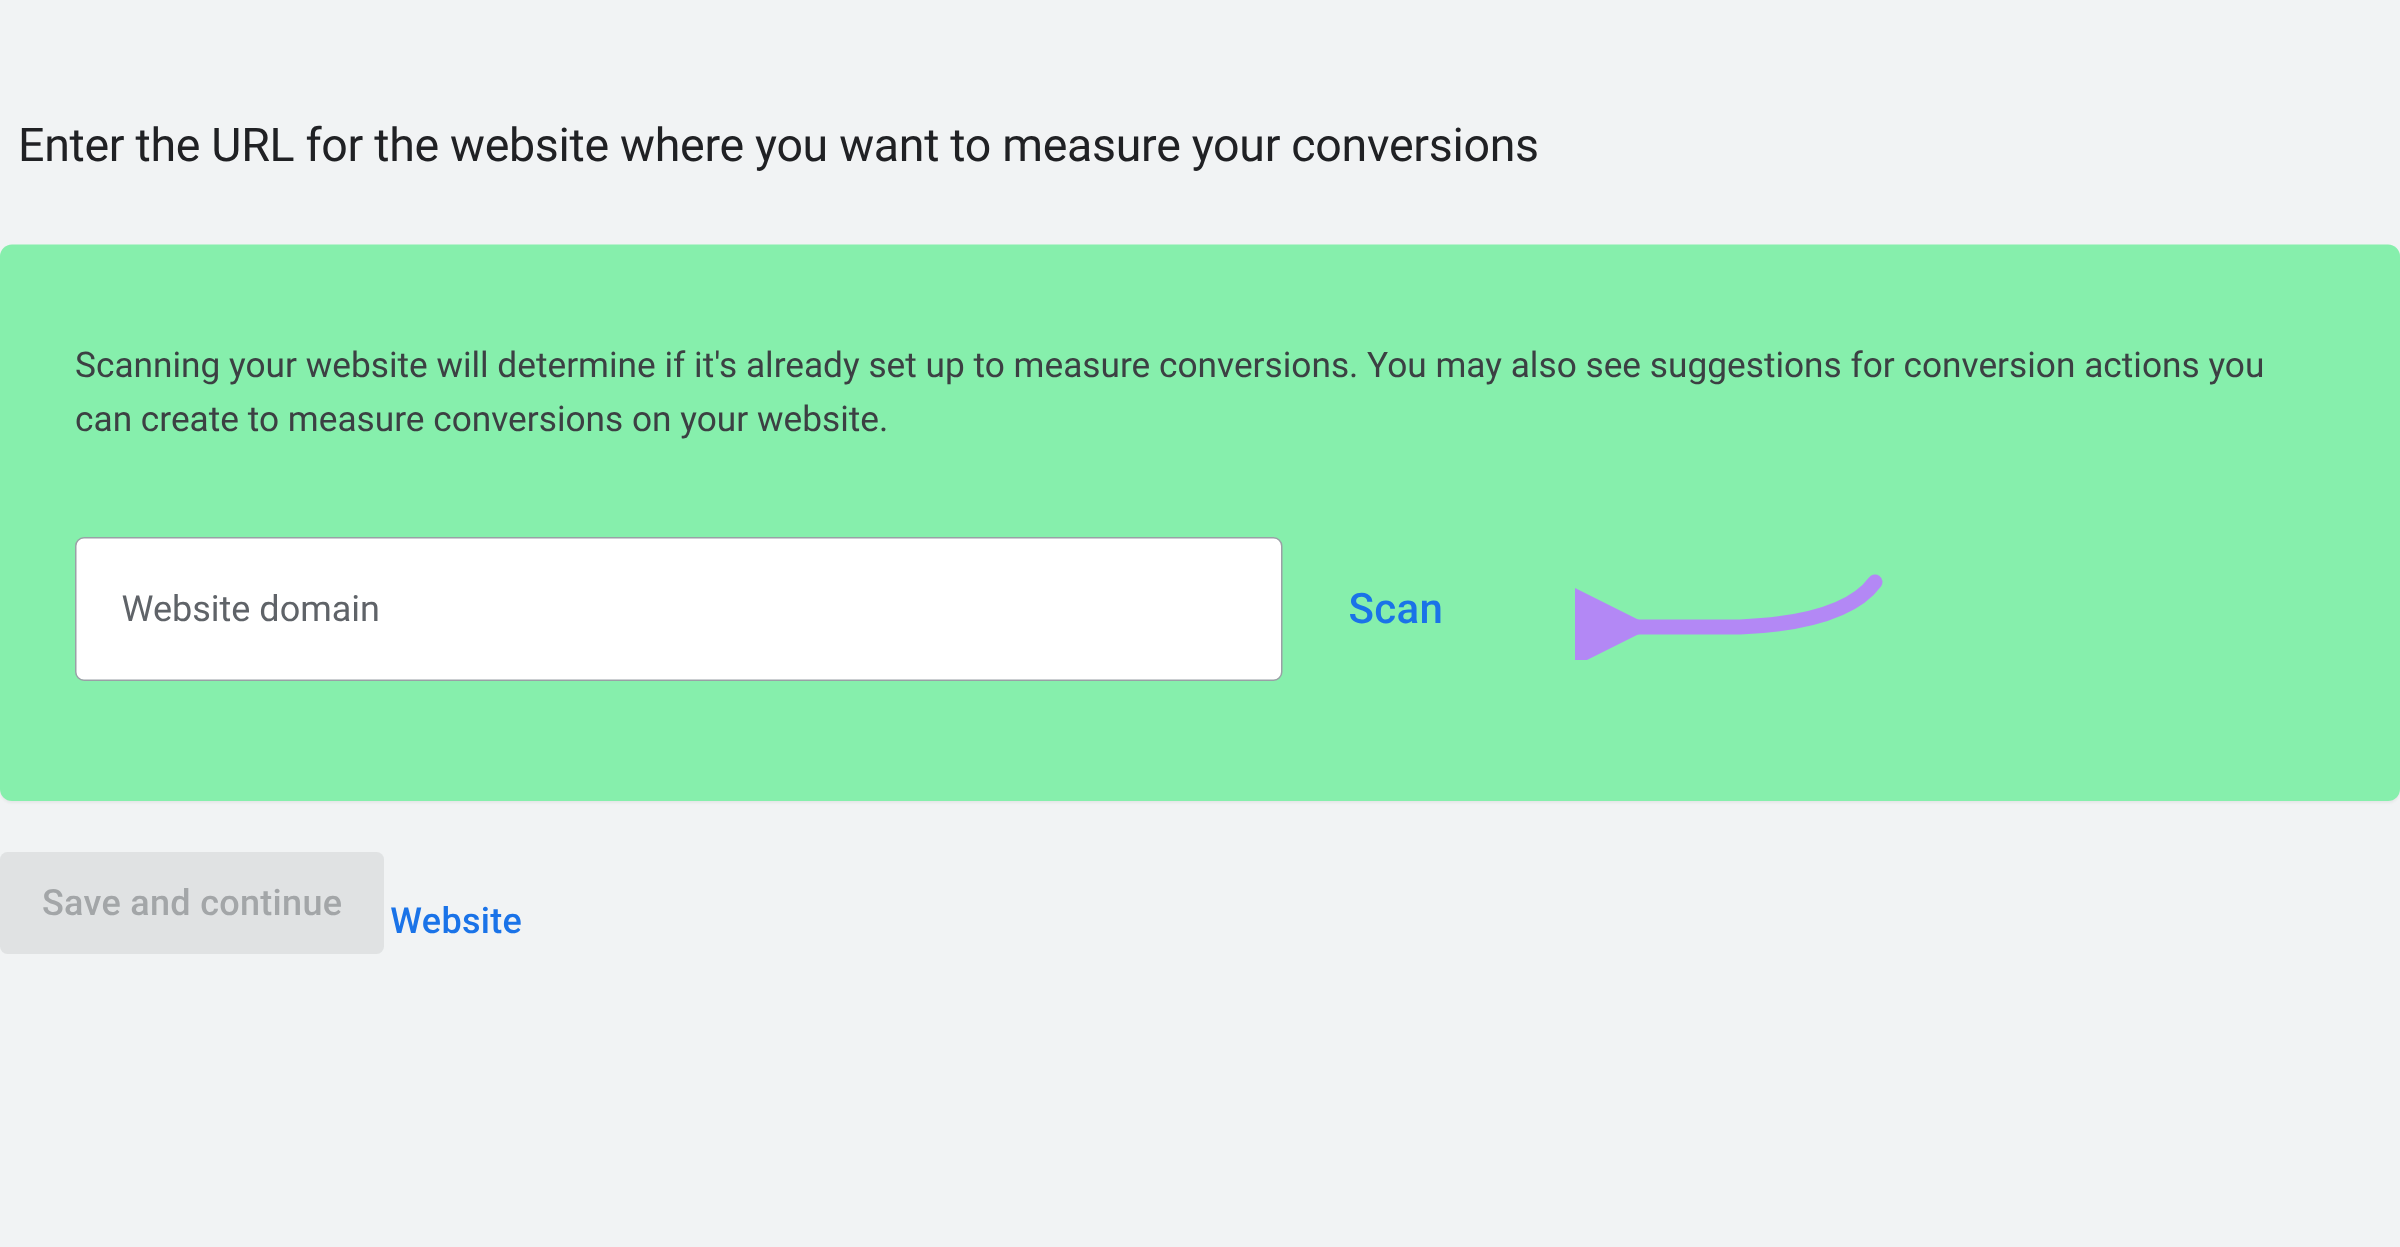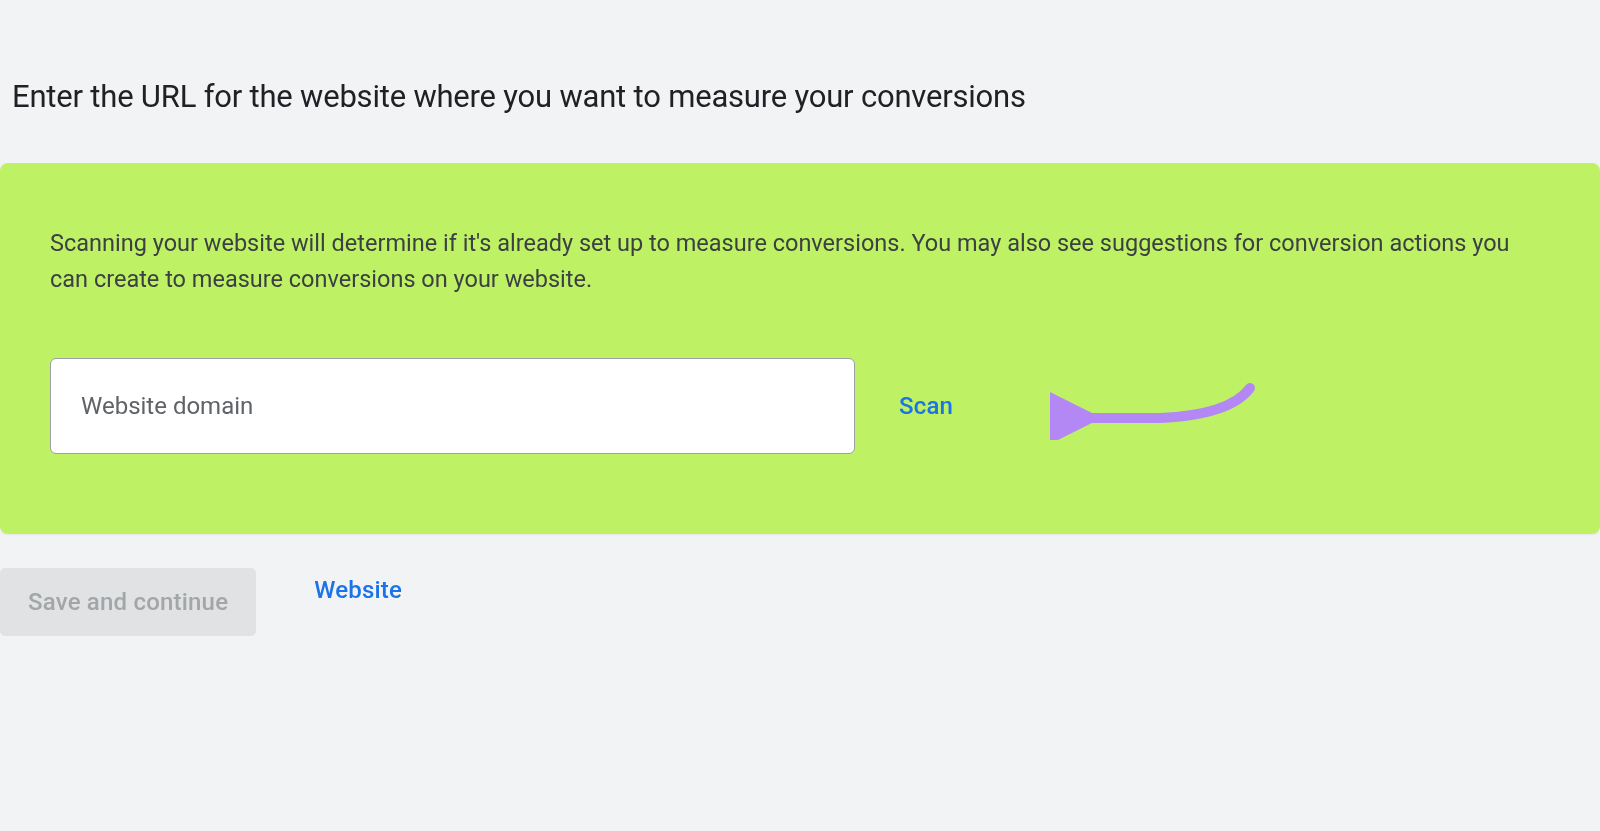--- a/index.html
+++ b/index.html
@@ -16,21 +16,21 @@
     }
     .page-heading {
       font-size: 31px;
       font-weight: 400;
       color: #202124;
       padding: 78px 0 0 12px;
       margin: 0;
       letter-spacing: -0.2px;
     }
     .card {
-      background: #bef264;
+      background: #86efac;
       border-radius: 8px;
       margin-top: 48px;
       padding: 62px 50px 80px 50px;
       box-shadow: 0 1px 2px rgba(0,0,0,0.05);
     }
     .card-description {
       font-size: 23.5px;
       line-height: 1.55;
       color: #3c4043;
       font-weight: 400;
@@ -54,31 +54,30 @@
       outline: none;
       font-family: inherit;
     }
     .domain-input::placeholder {
       color: #5f6368;
     }
     .scan-button {
       background: none;
       border: none;
       color: #1a73e8;
-      font-size: 24px;
+      font-size: 28px;
       font-weight: 500;
       cursor: pointer;
       padding: 8px 4px;
       font-family: inherit;
       letter-spacing: 0.2px;
     }
     .footer-actions {
       display: flex;
-      align-items: flex-start;
-      gap: 54px;
+      align-items: flex-end;
       margin-top: 34px;
       padding-left: 0;
     }
     .save-button {
       background: #e0e2e3;
       color: #a3a6a8;
       border: none;
       border-radius: 5px;
       padding: 20px 28px;
       font-size: 24px;

